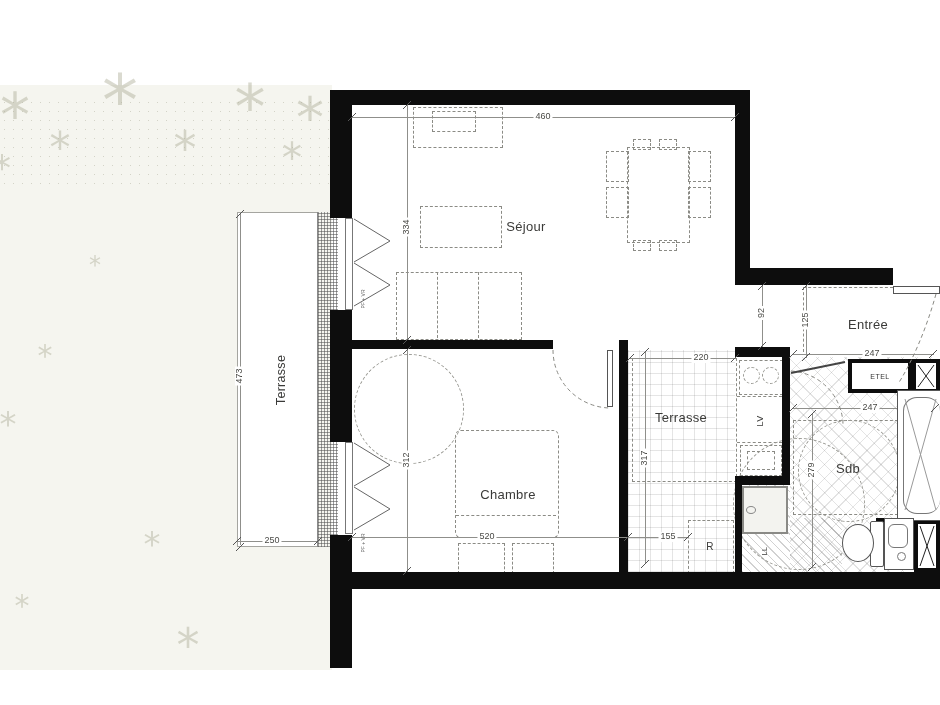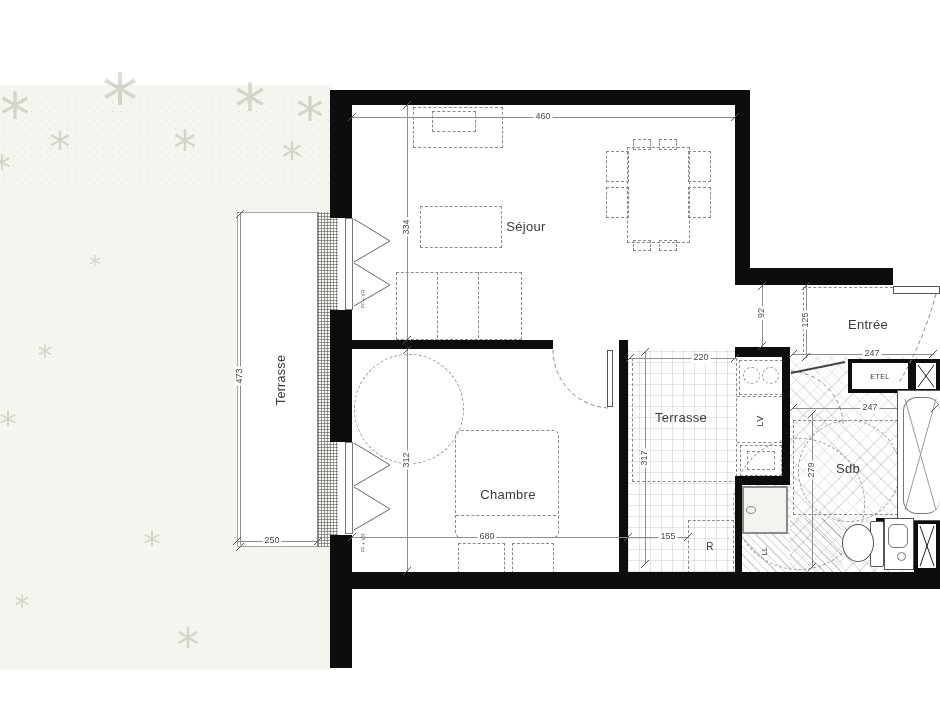--- a/index.html
+++ b/index.html
@@ -134,21 +134,21 @@
 
   <div class="fixture thin" style="left:345px;top:218px;width:8px;height:92px;z-index:5;"></div>
   <div class="fixture thin" style="left:345px;top:442px;width:8px;height:92px;z-index:5;"></div>
   <div class="tinynote" style="left:363px;top:299px;">PF + VR</div>
   <div class="tinynote" style="left:363px;top:543px;">PF + VR</div>
 
   <div class="lbl" style="left:508px;top:474px;margin-top:20px;">Chambre</div>
   <div class="dl-v" style="left:407px;top:349px;height:223px;"></div>
   <div class="dimlbl rot" style="left:407px;top:460px;">312</div>
   <div class="dl-h" style="left:352px;top:537px;width:276px;"></div>
-  <div class="dimlbl" style="left:487px;top:537px;">680</div>
+  <div class="dimlbl" style="left:487px;top:537px;">520</div>
   <div class="dash" style="left:455px;top:430px;width:102px;height:106px;border-radius:6px;"></div>
   <div class="dash" style="left:456px;top:515px;width:100px;height:0;border-left:none;border-right:none;border-bottom:none;"></div>
   <div class="dash" style="left:458px;top:543px;width:45px;height:29px;"></div>
   <div class="dash" style="left:512px;top:543px;width:40px;height:29px;"></div>
   <div class="dashc" style="left:354px;top:354px;width:108px;height:108px;"></div>
   <div class="leaf" style="left:607px;top:350px;width:6px;height:57px;"></div>
 
   <div class="lbl" style="left:681px;top:417px;">Terrasse</div>
   <div class="dash" style="left:632px;top:358px;width:103px;height:122px;"></div>
   <div class="dl-h" style="left:630px;top:358px;width:105px;"></div>

